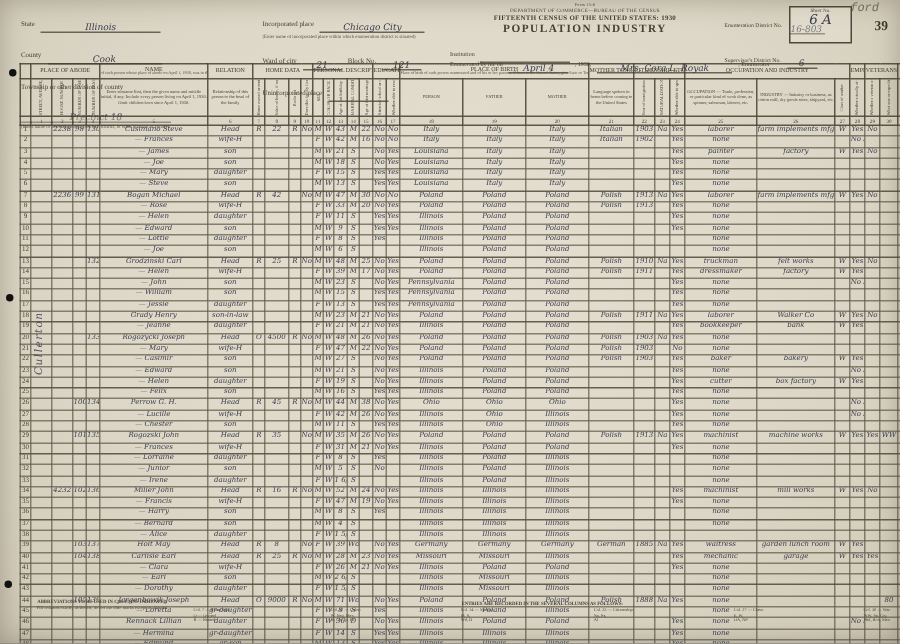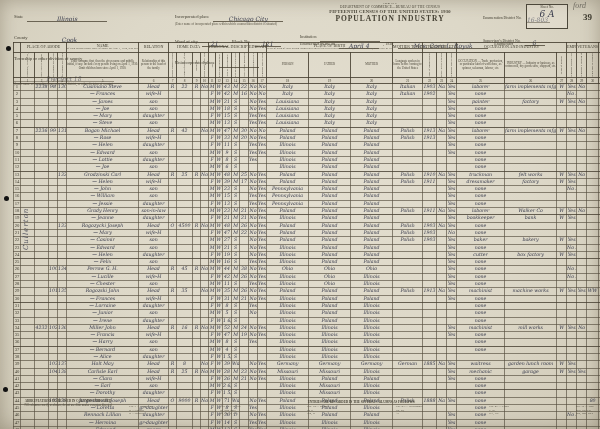--- a/index.html
+++ b/index.html
@@ -41,21 +41,21 @@
   td.l{text-align:left;padding-left:2px;}
   tbody tr:nth-child(6n) td{border-bottom-color:rgba(70,63,49,.8);}
   .street-overlay{position:absolute;transform:rotate(-90deg);transform-origin:left top;font-size:7px;letter-spacing:1px;opacity:.85;}
   
   .footer{position:absolute;left:13px;right:6px;bottom:3px;height:26px;display:flex;gap:6px;align-items:flex-start;}
   .f-left{width:110px;font-size:3px;line-height:1.2;text-align:center;color:#4c473a;}
   .f-left .t{font-weight:bold;font-size:3.2px;}
   .f-center{flex:1;display:flex;gap:8px;justify-content:space-between;}
   .f-col{font-size:2.9px;line-height:1.25;color:#4c473a;white-space:pre-line;}
   .f-title{font-size:3.2px;font-weight:bold;text-align:center;margin-bottom:1px;}
-  .pencil{color:#6f6b60;font-family:Liberation Serif, serif;font-style:italic;}
+  .pencil{color:#6f6b60;font-family:Liberation Mono, monospace;font-style:italic;}
 </style>
 </head>
 <body>
 
 <div class="paper">
 
   <div class="dot" style="left:6px;top:46px;"></div>
   <div class="dot" style="left:4px;top:196px;"></div>
   <div class="dot" style="left:3px;top:387px;"></div>
 

